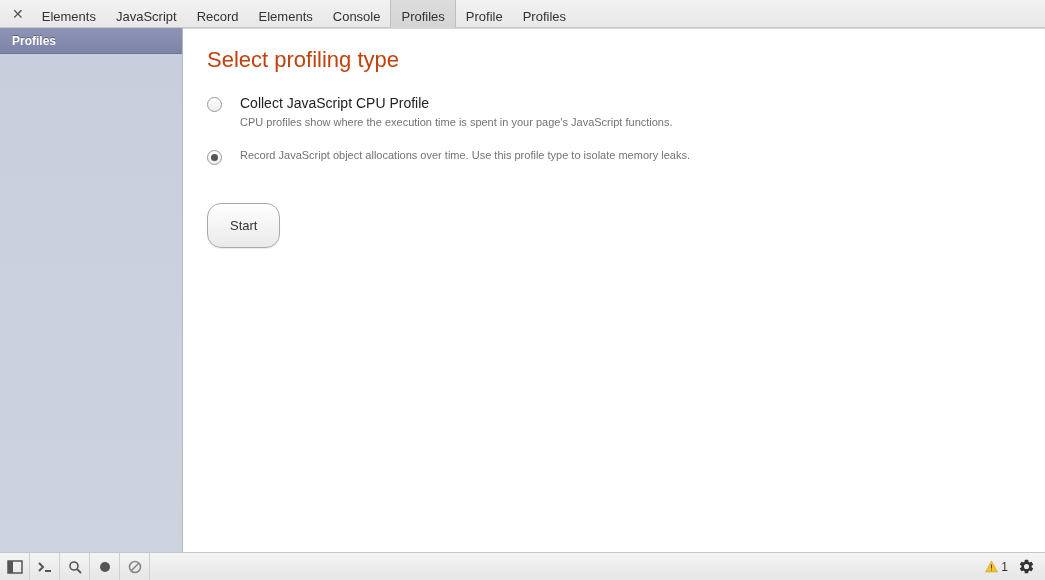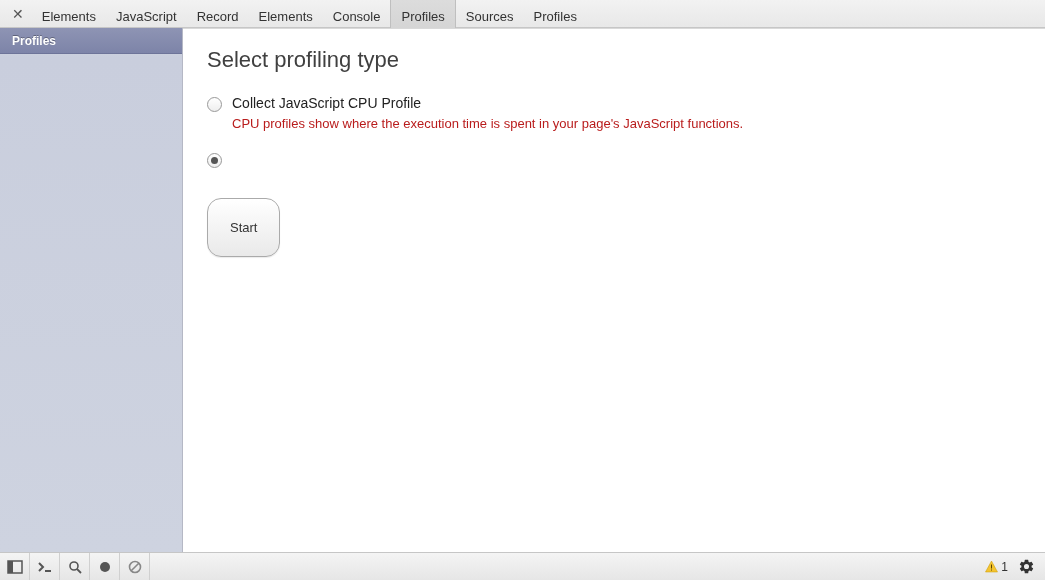--- a/index.html
+++ b/index.html
@@ -72,27 +72,28 @@
       flex: 1;
       background: #fff;
       padding: 18px 24px;
       color: #333;
       overflow: auto;
       border-top: 1px solid #d9d9d9;
     }
     .content h1 {
       font-size: 22px;
       font-weight: normal;
-      color: #404040;
+      color: #c2410c;
       margin-bottom: 22px;
     }
     .profile-option {
       display: flex;
       align-items: flex-start;
       margin-bottom: 18px;
+      gap: 8px;
     }
     .radio {
       width: 15px;
       height: 15px;
       border: 1px solid #999;
       border-radius: 50%;
       background: linear-gradient(to bottom, #fff, #eee);
       margin-right: 10px;
       margin-top: 2px;
       flex-shrink: 0;
@@ -110,34 +111,34 @@
     }
     .option-body {
       flex: 1;
     }
     .option-title {
       font-size: 14px;
       color: #222;
       margin-bottom: 4px;
     }
     .option-desc {
-      font-size: 13px;
-      color: #b91c1c;
+      font-size: 11px;
+      color: #737373;
       line-height: 1.4;
     }
     .start-button {
       display: inline-block;
-      padding: 21px 22px;
+      padding: 14px 22px;
       border: 1px solid #aaa;
       border-radius: 14px;
       background: linear-gradient(to bottom, #ffffff, #e9e9e9);
       color: #333;
       font-size: 13px;
       cursor: default;
-      margin-top: 12px;
+      margin-top: 20px;
       box-shadow: 0 1px 1px rgba(0,0,0,0.08);
     }
     
     .footer {
       height: 28px;
       background: linear-gradient(to bottom, #f4f4f4, #e6e6e6);
       border-top: 1px solid #c6c6c6;
       display: flex;
       align-items: stretch;
     }
@@ -184,21 +185,21 @@
 <div class="top-tabs">
   <div class="top-close">
     <span>✕</span>
   </div>
   <div class="top-tab">Elements</div>
   <div class="top-tab">JavaScript</div>
   <div class="top-tab">Record</div>
   <div class="top-tab">Elements</div>
   <div class="top-tab">Console</div>
   <div class="top-tab active">Profiles</div>
-  <div class="top-tab">Sources</div>
+  <div class="top-tab">Profile</div>
   <div class="top-tab">Profiles</div>
 </div>
 
 <div class="main">
   <div class="sidebar">
     <div class="sidebar-header">Profiles</div>
   </div>
 
   <div class="content">
     <h1>Select profiling type</h1>
@@ -208,20 +209,21 @@
       <div class="option-body">
         <div class="option-title">Collect JavaScript CPU Profile</div>
         <div class="option-desc">CPU profiles show where the execution time is spent in your page's JavaScript functions.</div>
       </div>
     </div>
 
 
     <div class="profile-option">
       <div class="radio selected"></div>
       <div class="option-body">
+        <div class="option-desc">Record JavaScript object allocations over time. Use this profile type to isolate memory leaks.</div>
       </div>
     </div>
 
     <div class="start-button">Start</div>
   </div>
 </div>
 
 <div class="footer">
   <div class="footer-left">
     <div class="footer-btn">

